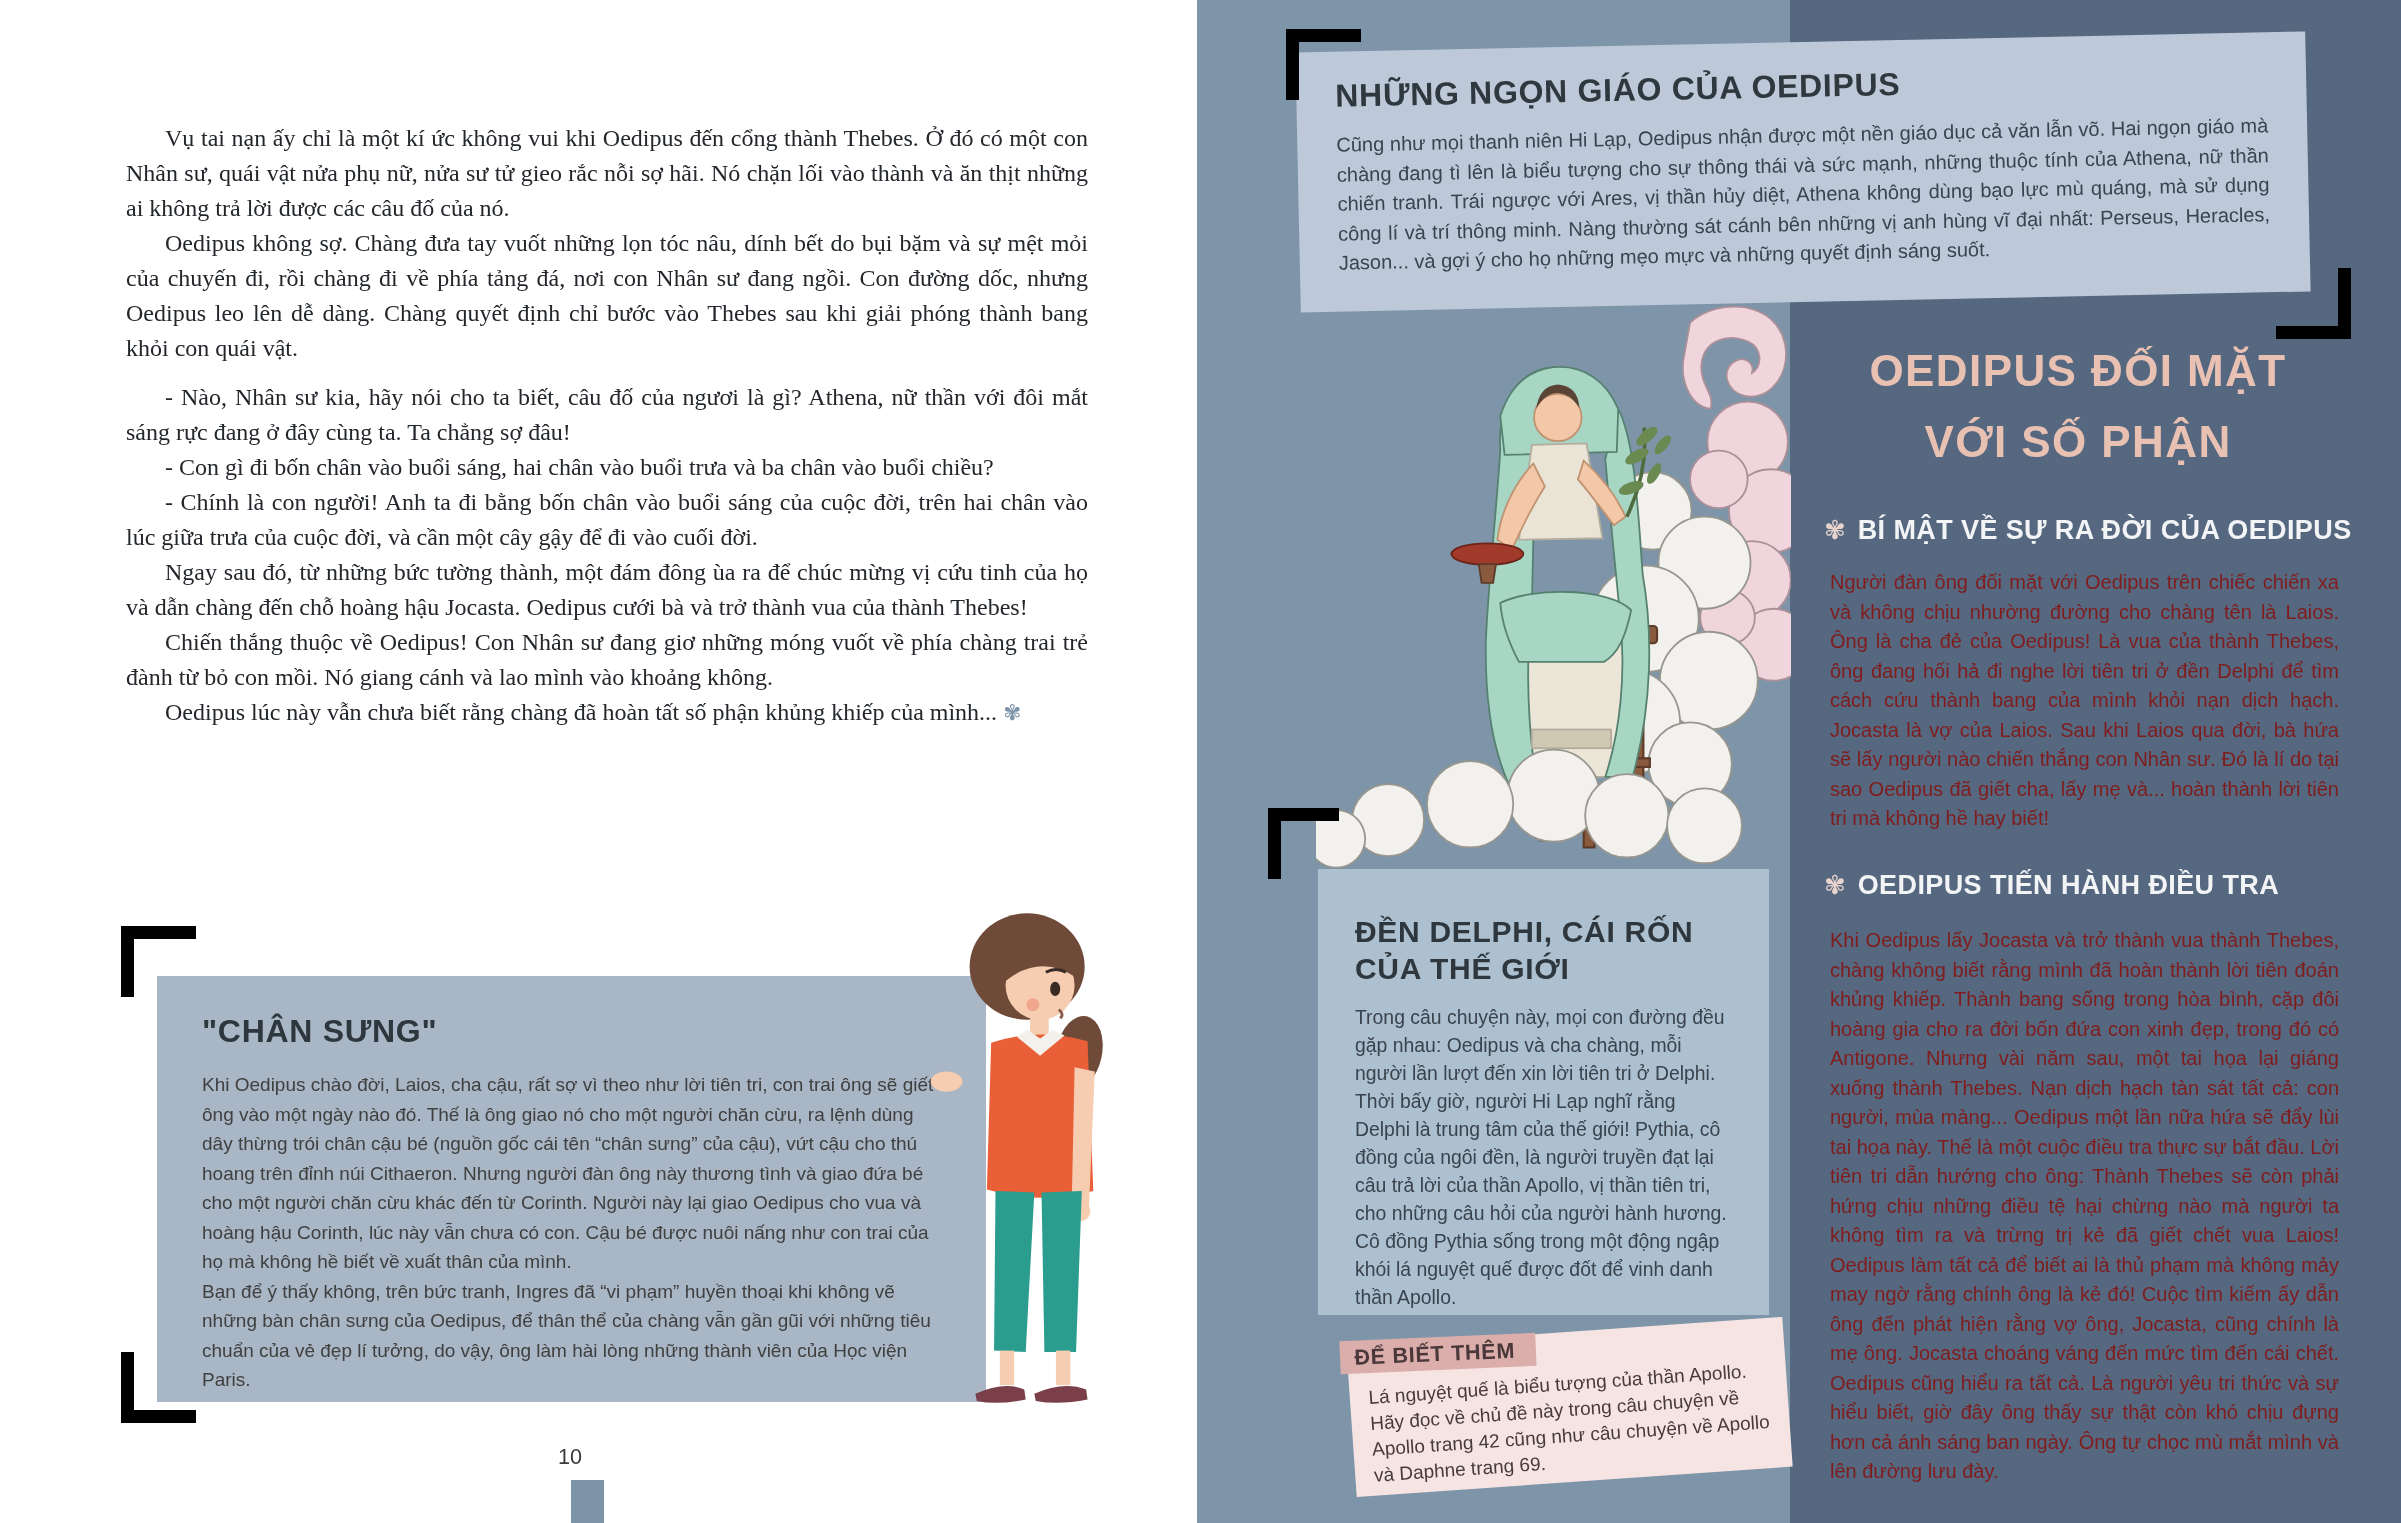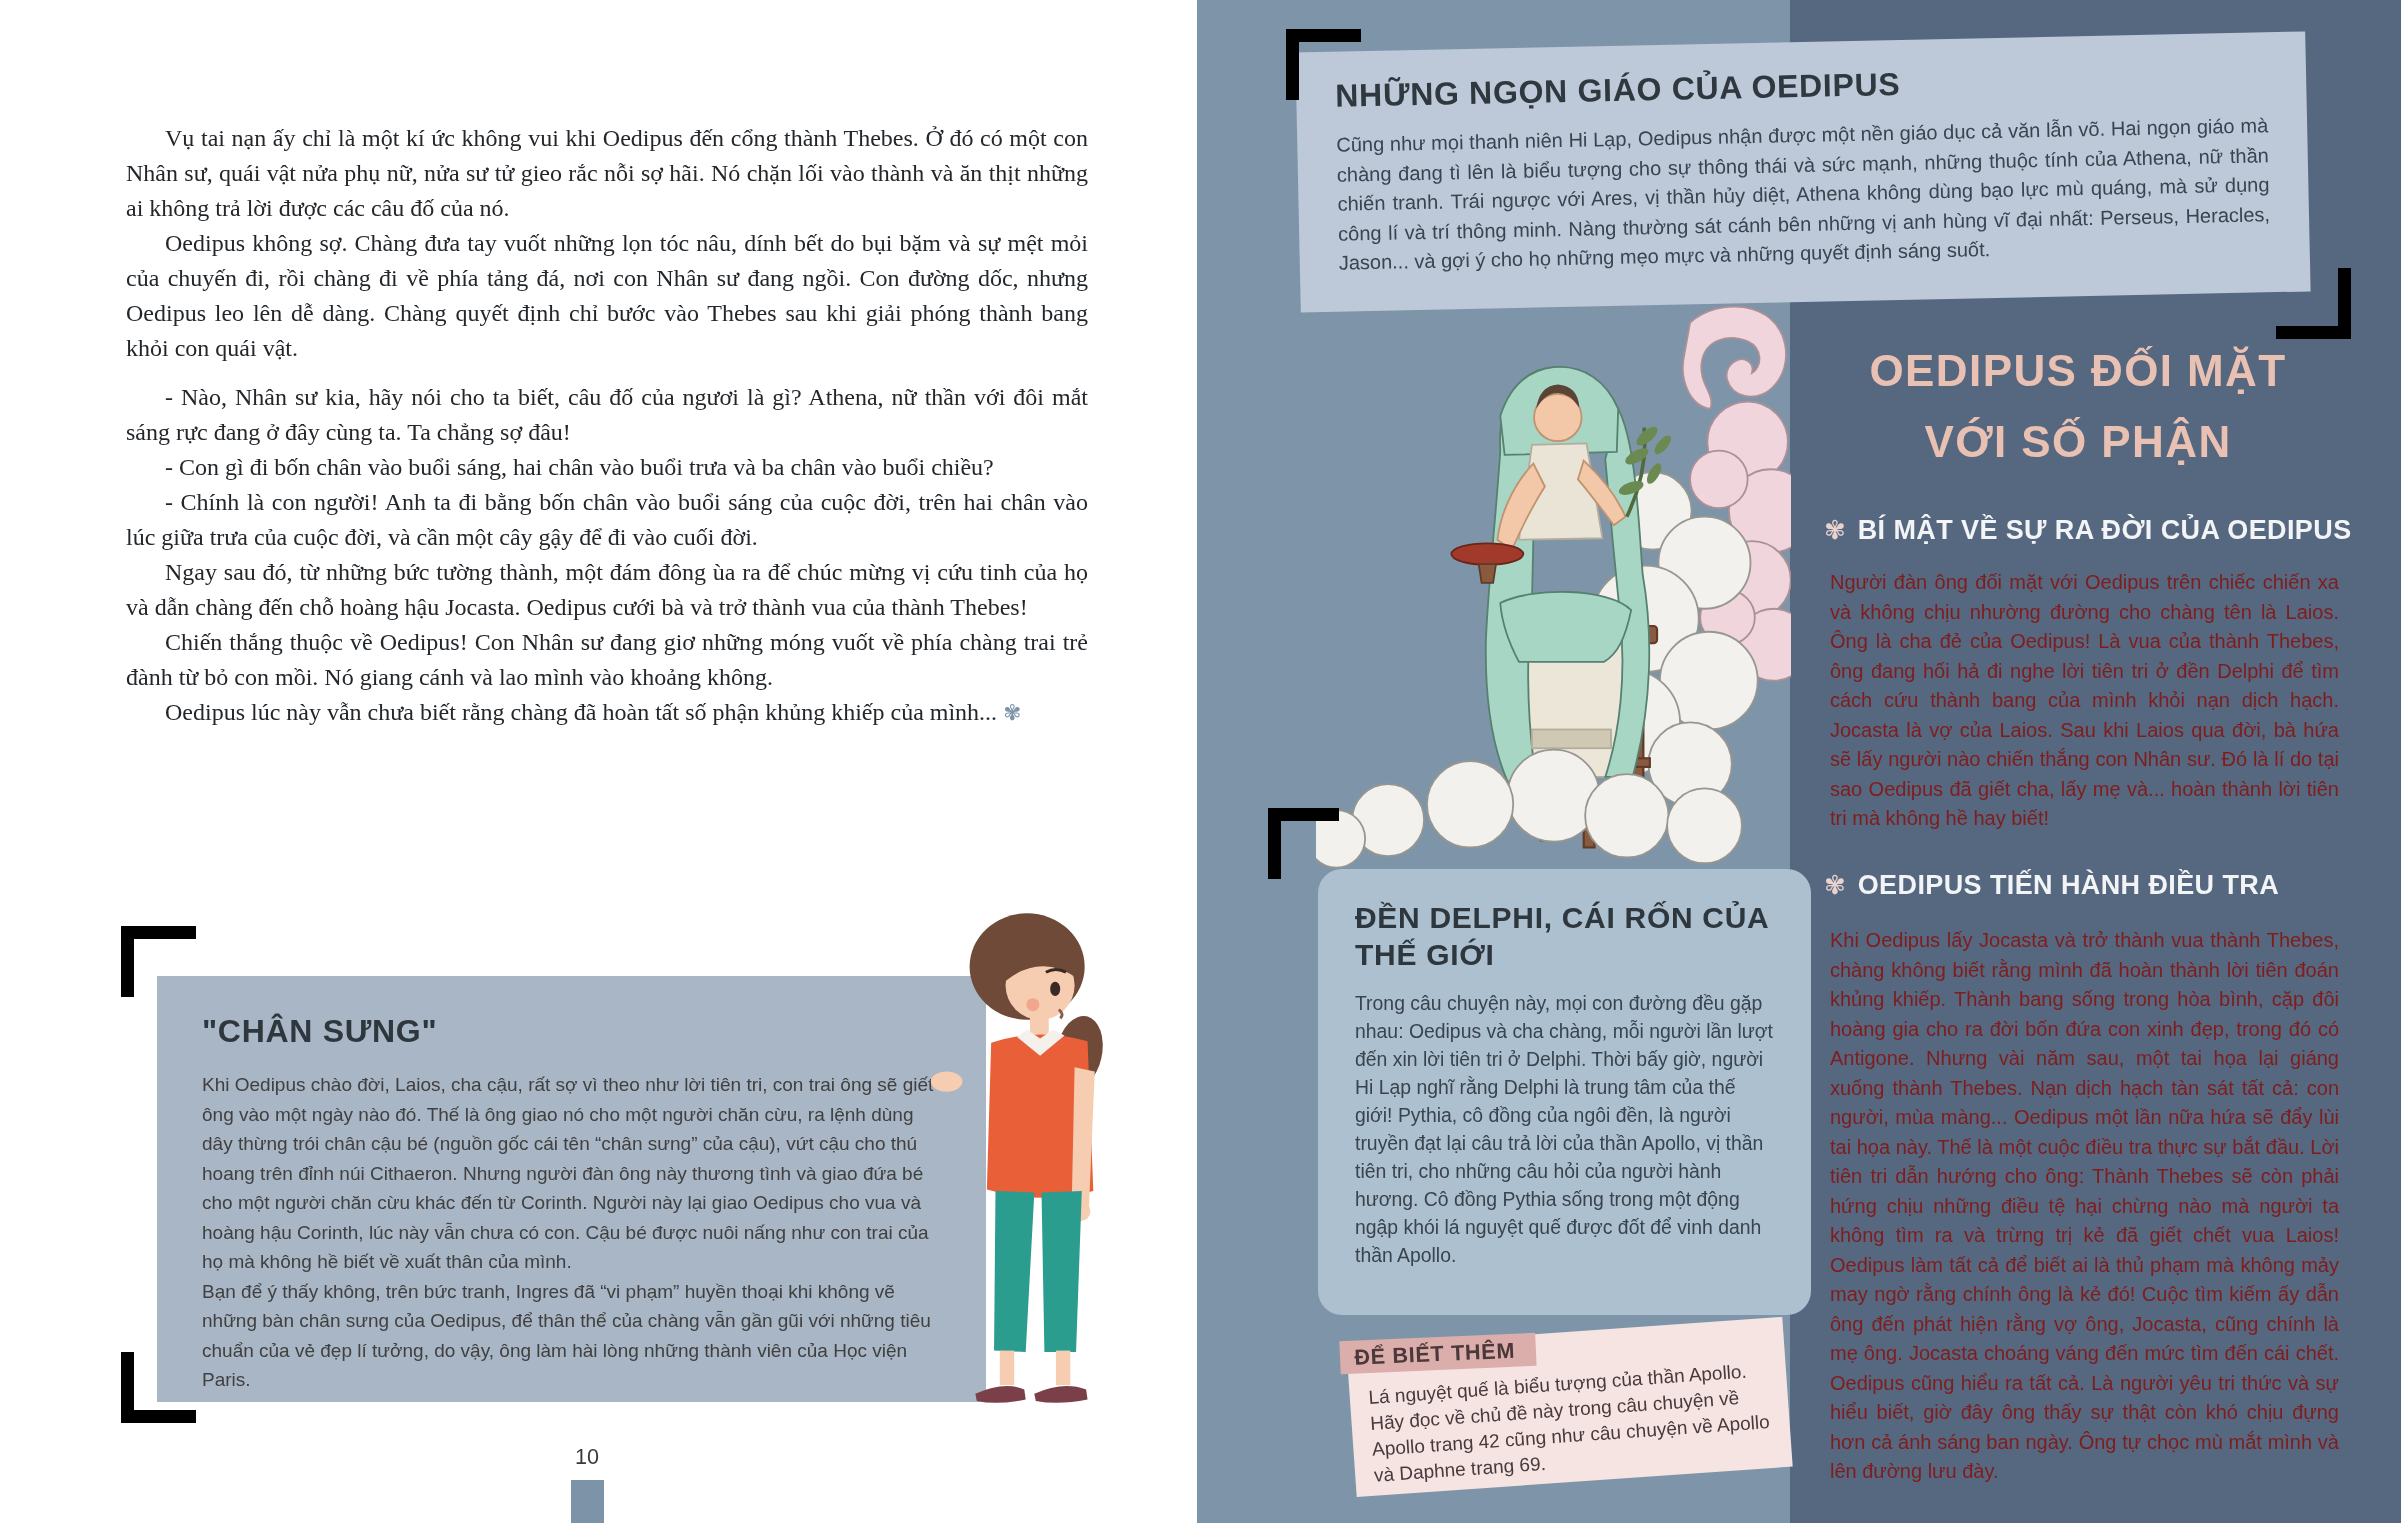--- a/index.html
+++ b/index.html
@@ -21,40 +21,40 @@
   .bk-pink-r{border-color:#f2cdc7;}
   .bk-tl{border-top:13.7px solid;border-left:13.7px solid;}
   .bk-bl{border-bottom:13.7px solid;border-left:13.7px solid;}
   .bk-br{border-bottom:13.7px solid;border-right:13.7px solid;}
 
   .chan-box{left:153px;top:976px;width:829px;height:426px;background:#a9b6c5;
             box-sizing:border-box;padding:37px 45px;color:#333d47;}
   .box-title{font-size:32px;font-weight:bold;letter-spacing:0.7px;color:#2f373e;margin:0 0 20px 0;}
   .chan-box p{margin:0;font-size:19px;line-height:29.5px;color:#404040;}
 
-  .page-num{left:554px;top:1444px;width:58px;text-align:center;font-size:21.6px;color:#3a3a3a;}
+  .page-num{left:554px;top:1444px;width:58px;text-align:left;font-size:21.6px;color:#3a3a3a;}
   .page-square{left:567px;top:1480px;width:33px;height:44px;background:#7d93a8;}
 
   .top-box{left:1298px;top:42px;width:1010px;height:260px;background:#bdc9d8;
            box-sizing:border-box;padding:26px 39px;transform:rotate(-1.2deg);
            transform-origin:center;color:#3a444f;}
   .top-box h2{margin:0 0 16px 0;font-size:32px;font-weight:bold;letter-spacing:0.7px;color:#30383f;}
   .top-box p{margin:0;font-size:20px;line-height:29.5px;text-align:justify;color:#3a444f;}
 
   .main-title{left:1812px;top:335px;width:532px;text-align:center;
               color:#e9c1b2;font-weight:bold;font-size:44px;line-height:71px;letter-spacing:1.4px;}
 
   .section-head{position:absolute;display:flex;align-items:center;gap:11.5px;
                 color:#f2f4f6;font-weight:bold;font-size:27px;letter-spacing:0.4px;white-space:nowrap;}
   .section-head .orn{color:#e8d3cd;font-size:26px;font-weight:normal;}
   .section-body{position:absolute;left:1830px;width:509px;margin:0;
                 color:#7f1d1d;font-size:20px;line-height:29.5px;text-align:justify;}
 
-  .delphi-box{left:1318px;top:869px;width:493px;height:446px;background:#adc0cf;
-              box-sizing:border-box;padding:30px 37px;color:#39434d;border-radius:24px;}
+  .delphi-box{left:1318px;top:869px;width:451px;height:446px;background:#adc0cf;
+              box-sizing:border-box;padding:44px 37px;color:#39434d;}
   .delphi-box h3{margin:0 0 16px 0;font-size:30px;line-height:37px;font-weight:bold;
                  letter-spacing:0.7px;color:#2f373e;}
   .delphi-box p{margin:0;font-size:19.4px;line-height:28px;color:#39434d;}
 
   .note{left:1351px;top:1332px;width:437px;height:150px;background:#f6e4e3;
         transform:rotate(-4deg);box-sizing:border-box;padding:39px 18.7px 0 18.7px;}
   .note-head{position:absolute;left:-7.2px;top:-4.3px;width:196px;height:33px;background:#dcaeab;
              transform:rotate(1.5deg);display:flex;align-items:center;padding-left:14.4px;
              box-sizing:border-box;font-size:21.6px;font-weight:bold;color:#4a383a;letter-spacing:0.7px;}
   .note p{margin:0;font-size:19px;line-height:26px;color:#473a3d;}

